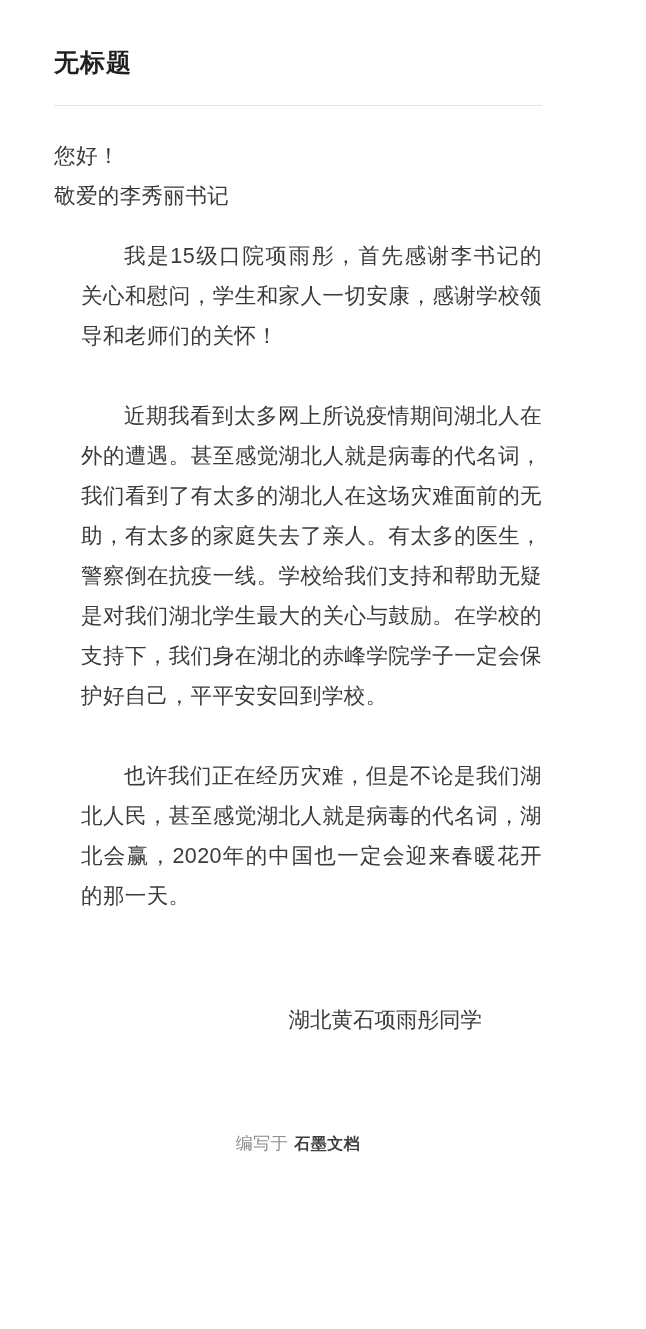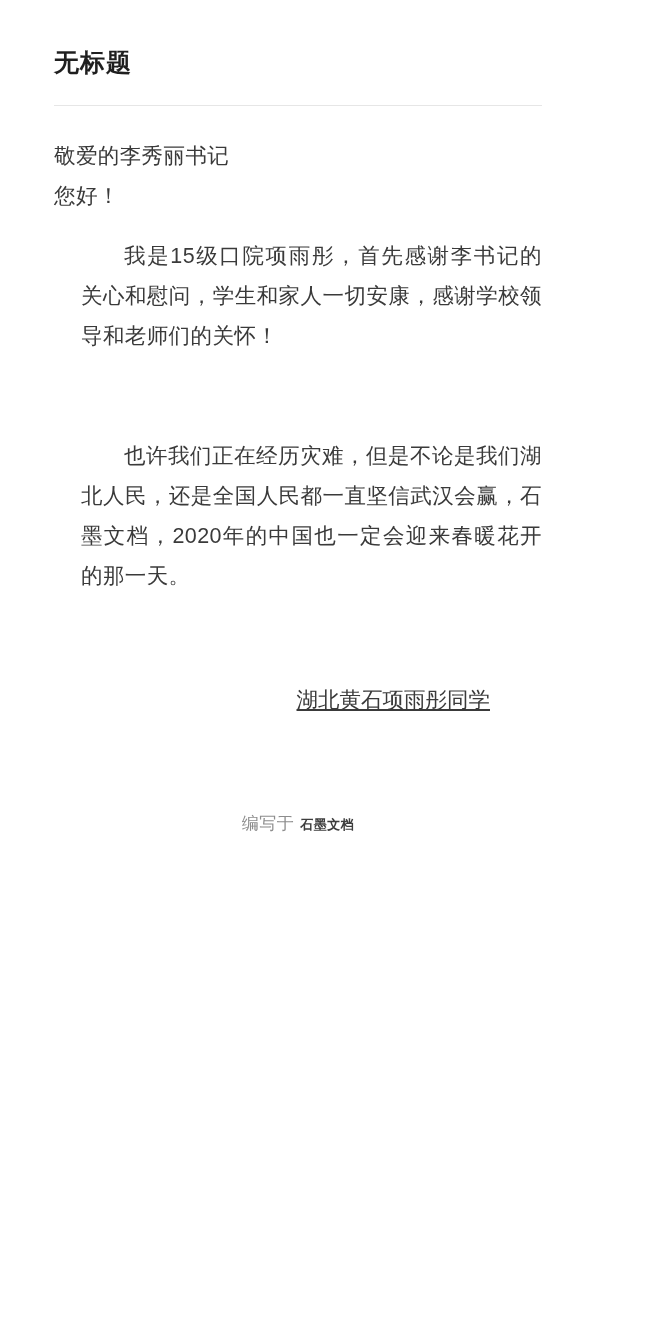--- a/index.html
+++ b/index.html
@@ -57,54 +57,54 @@
   }
   .sig-block {
     margin-top: 44px;
     text-align: right;
     font-size: 21.5px;
     line-height: 40px;
     color: #3a3a3a;
     padding-right: 44px;
   }
   .sig-line {
-    margin: 8px;
-    text-decoration: underline;
+    margin: 16px;
   }
   .footer {
     margin-top: 92px;
     text-align: center;
     font-size: 17px;
     color: #8d8d8d;
     padding-bottom: 60px;
     letter-spacing: 0.5px;
   }
   .footer .brand {
     color: #3d3d3d;
     font-weight: bold;
     margin-left: 6px;
-    font-size: 13px;
+    font-size: 16px;
   }
 </style>
 </head>
 <body>
 
 <div class="page">
 
   <h1 class="doc-title">无标题</h1>
   <div class="title-rule"></div>
 
   <div class="body-text">
+    <p class="para">您好！</p>
     <p class="para">敬爱的李秀丽书记</p>
-    <p class="para">您好！</p>
     <div class="gap-small"></div>
     <p class="para indent">我是15级口院项雨彤，首先感谢李书记的关心和慰问，学生和家人一切安康，感谢学校领导和老师们的关怀！</p>
     <div class="gap"></div>
+    <p class="para indent">近期我看到太多网上所说疫情期间湖北人在外的遭遇。甚至感觉湖北人就是病毒的代名词，我们看到了有太多的湖北人在这场灾难面前的无助，有太多的家庭失去了亲人。有太多的医生，警察倒在抗疫一线。学校给我们支持和帮助无疑是对我们湖北学生最大的关心与鼓励。在学校的支持下，我们身在湖北的赤峰学院学子一定会保护好自己，平平安安回到学校。</p>
     <div class="gap"></div>
-    <p class="para indent">也许我们正在经历灾难，但是不论是我们湖北人民，还是全国人民都一直坚信武汉会赢，石墨文档，2020年的中国也一定会迎来春暖花开的那一天。</p>
+    <p class="para indent">也许我们正在经历灾难，但是不论是我们湖北人民，甚至感觉湖北人就是病毒的代名词，湖北会赢，2020年的中国也一定会迎来春暖花开的那一天。</p>
     <div class="gap"></div>
   </div>
 
   <div class="sig-block">
     <p class="sig-line">湖北黄石项雨彤同学</p>
   </div>
 
   <div class="footer">
     <span>编写于</span><span class="brand">石墨文档</span>
   </div>

